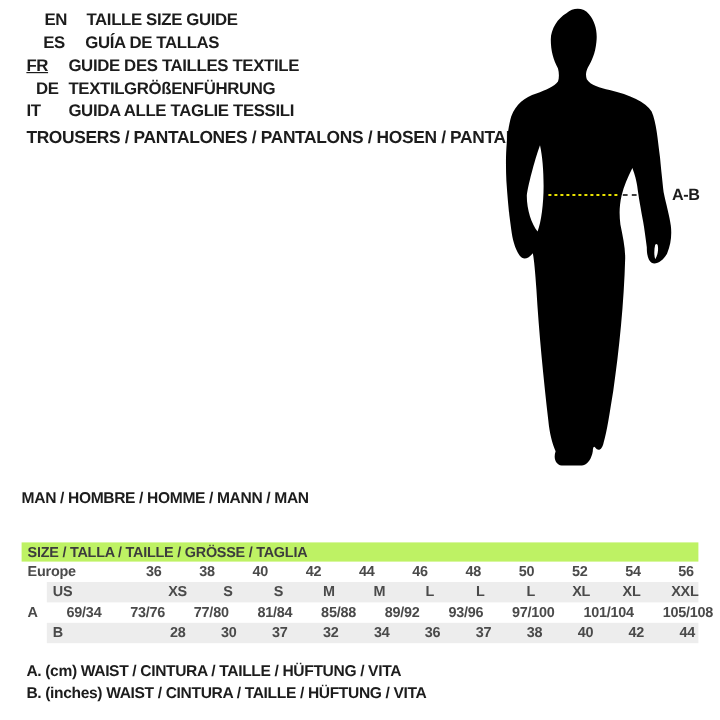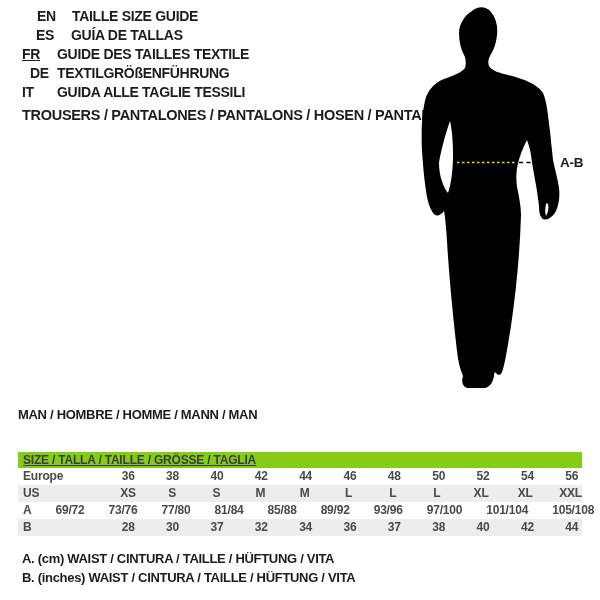--- a/index.html
+++ b/index.html
@@ -83,21 +83,21 @@
   }
   .trow {
     display: flex;
     height: 17px;
     line-height: 17px;
     font-size: 12px;
     font-weight: bold;
     color: #4a4a4a;
     gap: 24px;
   }
-  .trow.stripe { background: #ededed; }
+  .trow.stripe { background: #ededed; margin-left: 21px; }
   .tlabel {
     box-sizing: border-box;
     width: 76px;
     padding-left: 5px;
     text-align: left;
   }
   .tcell {
     flex: 1;
     text-align: center;
   }
@@ -202,21 +202,21 @@
         Z"></path>
       <line x1="62" y1="162.5" x2="122" y2="162.5" stroke="#e8e100" stroke-width="1.6" stroke-dasharray="2.5 2.5"></line>
       <line x1="124" y1="162.5" x2="161" y2="162.5" stroke="#000000" stroke-width="1.4" stroke-dasharray="4 3.5"></line>
       <text x="165" y="167" font-size="13.5" font-weight="bold" fill="#1c1c1c" font-family="Liberation Sans, sans-serif" letter-spacing="-0.3">A-B</text>
     </svg>
   </div>
 
   <div class="section-title">MAN / HOMBRE / HOMME / MANN / MAN</div>
 
   <div class="size-table">
-    <div class="thead" style="background: #84cc16; text-decoration: underline;">SIZE / TALLA / TAILLE / GRÖSSE / TAGLIA</div>
+    <div class="thead" style="background: #bef264;">SIZE / TALLA / TAILLE / GRÖSSE / TAGLIA</div>
     <div id="table-body">
         <div class="trow">
           <div class="tlabel">Europe</div>
           <div class="tcell">36</div>
           <div class="tcell">38</div>
           <div class="tcell">40</div>
           <div class="tcell">42</div>
           <div class="tcell">44</div>
           <div class="tcell">46</div>
           <div class="tcell">48</div>
@@ -234,21 +234,21 @@
           <div class="tcell">M</div>
           <div class="tcell">L</div>
           <div class="tcell">L</div>
           <div class="tcell">L</div>
           <div class="tcell">XL</div>
           <div class="tcell">XL</div>
           <div class="tcell">XXL</div>
         </div>
         <div class="trow">
           <div class="tlabel">A</div>
-          <div class="tcell">69/72</div>
+          <div class="tcell">69/34</div>
           <div class="tcell">73/76</div>
           <div class="tcell">77/80</div>
           <div class="tcell">81/84</div>
           <div class="tcell">85/88</div>
           <div class="tcell">89/92</div>
           <div class="tcell">93/96</div>
           <div class="tcell">97/100</div>
           <div class="tcell">101/104</div>
           <div class="tcell">105/108</div>
           <div class="tcell">109/112</div>

